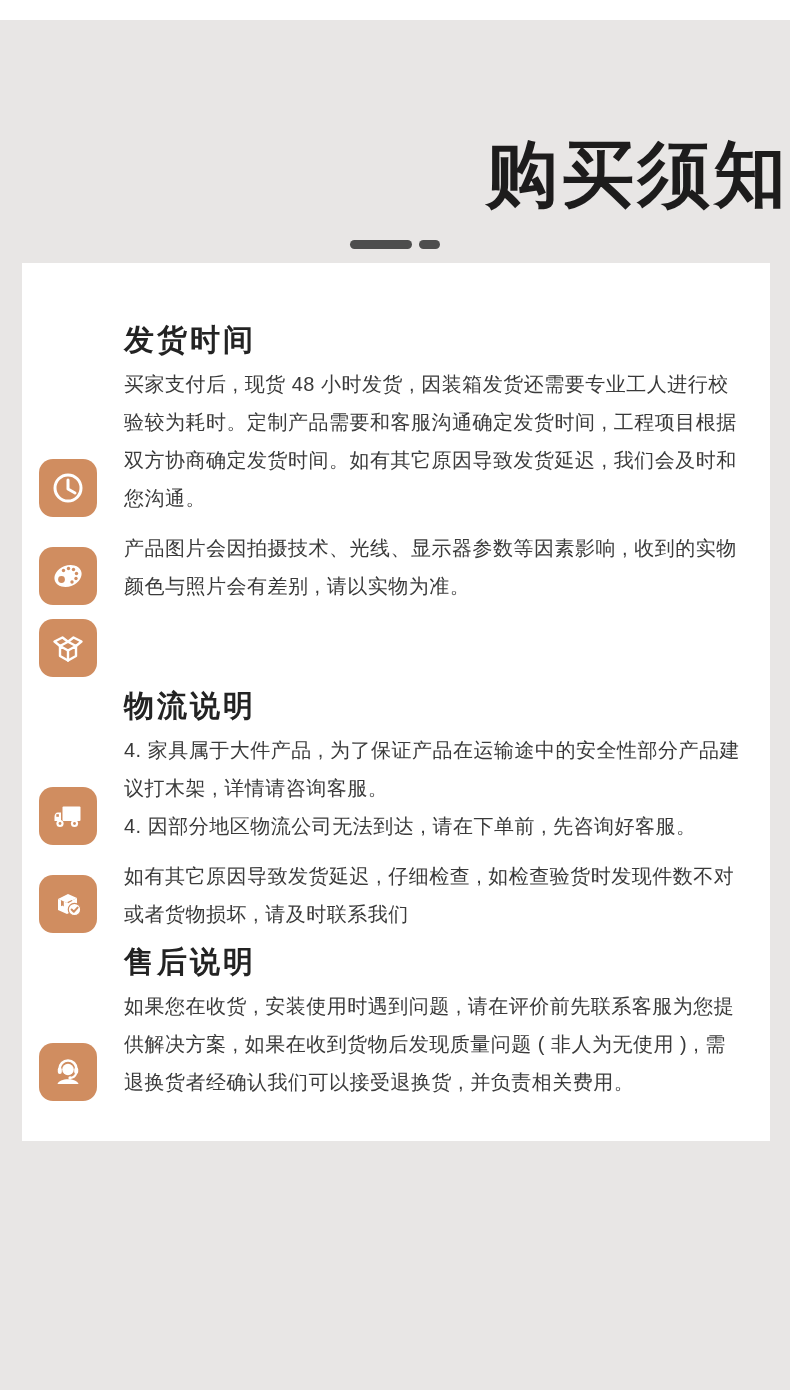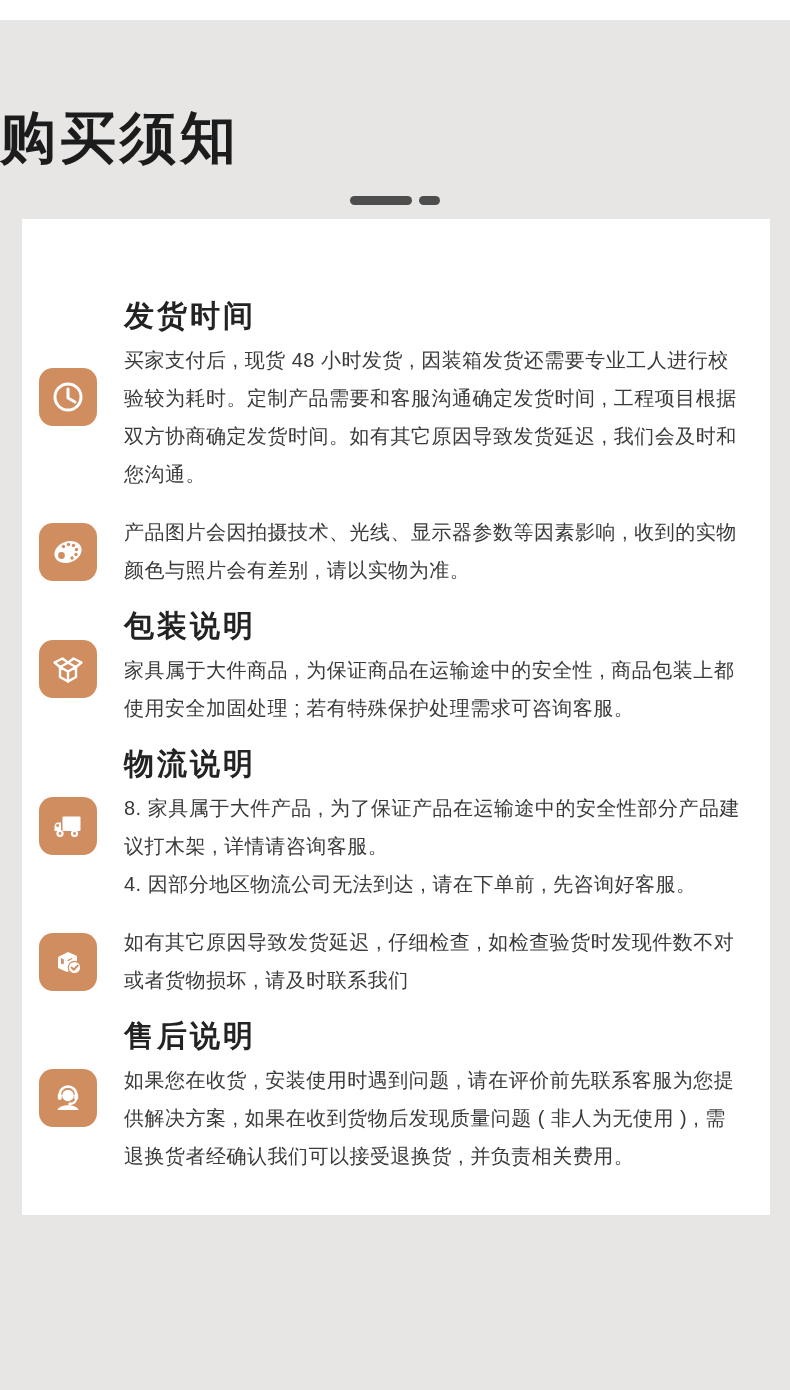--- a/index.html
+++ b/index.html
@@ -13,23 +13,23 @@
     position: relative;
     width: 790px;
     min-height: 1390px;
     background: var(--page-bg, #e8e6e5);
   }
   .top-strip {
     height: 20px;
     background: #ffffff;
   }
   .page-title {
-    padding-top: 90px;
-    text-align: left;
-    font-size: 56px;
+    padding-top: 118px;
+    text-align: right;
+    font-size: 72px;
     line-height: 1;
     font-weight: 800;
     letter-spacing: 4px;
     color: #1d1c1c;
   }
   .title-dashes {
     margin-top: 30px;
     display: flex;
     justify-content: center;
     align-items: center;
@@ -46,23 +46,22 @@
     background: #4d4d4d;
   }
   .notice-card {
     width: 748px;
     margin: 14px 20px 0 22px;
     background: #ffffff;
     padding: 60px 24px 28px 17px;
   }
   .section {
     display: flex;
-    align-items: center;
+    align-items: flex-end;
     margin-bottom: 12px;
-    margin-top: 20px;
   }
   .icon-box {
     flex: 0 0 58px;
     width: 58px; height: 58px;
     background: var(--accent, #d08d60);
     border-radius: 14px;
     display: flex;
     align-items: center;
     justify-content: center;
     margin-top: 2px;
@@ -144,44 +143,38 @@
       <div class="icon-box">
         <svg width="40" height="40" viewBox="0 0 40 40">
           <g fill="none" stroke="#ffffff" stroke-width="2.4" stroke-linejoin="round" stroke-linecap="round">
             <path d="M12 18 L20 22.5 L28 18 L28 28 L20 32.5 L12 28 Z"></path>
             <path d="M20 22.5 V32.5"></path>
             <path d="M12 18 L6.5 13.5 L14.5 9.5 L20 13.8 Z"></path>
             <path d="M28 18 L33.5 13.5 L25.5 9.5 L20 13.8 Z"></path>
           </g>
         </svg>
       </div>
-      <div class="section-text">
-        <h2 class="section-title">包装说明</h2>
-        <div class="section-body">
-          <p>家具属于大件商品 , 为保证商品在运输途中的安全性 , 商品包装上都使用安全加固处理 ; 若有特殊保护处理需求可咨询客服。</p>
-        </div>
-      </div>
     </div>
 
     <div class="section">
       <div class="icon-box">
         <svg width="40" height="40" viewBox="0 0 40 40">
           <rect x="14.5" y="10.5" width="18" height="14.5" rx="1" fill="#ffffff"></rect>
           <path d="M13 16.5 h-3.2 c-1.8 0 -3.3 2 -3.3 4.2 V25 h6.5 Z" fill="#ffffff"></path>
           <rect x="8.3" y="18.2" width="2.6" height="2.6" fill="#d08d60"></rect>
           <circle cx="12" cy="27.5" r="3.6" fill="#ffffff"></circle>
           <circle cx="12" cy="27.5" r="1.4" fill="#d08d60"></circle>
           <circle cx="26.5" cy="27.5" r="3.6" fill="#ffffff"></circle>
           <circle cx="26.5" cy="27.5" r="1.4" fill="#d08d60"></circle>
         </svg>
       </div>
       <div class="section-text">
         <h2 class="section-title">物流说明</h2>
         <div class="section-body">
-          <p>8. 家具属于大件产品 , 为了保证产品在运输途中的安全性部分产品建议打木架 , 详情请咨询客服。</p>
+          <p>4. 家具属于大件产品 , 为了保证产品在运输途中的安全性部分产品建议打木架 , 详情请咨询客服。</p>
           <p>4. 因部分地区物流公司无法到达 , 请在下单前 , 先咨询好客服。</p>
         </div>
       </div>
     </div>
 
     <div class="section">
       <div class="icon-box">
         <svg width="40" height="40" viewBox="0 0 40 40">
           <path d="M10 15 L20 10 L29 14 L19 19 Z" fill="#ffffff"></path>
           <path d="M10 15 L19 19 L19 30 L10 26 Z" fill="#ffffff"></path>

